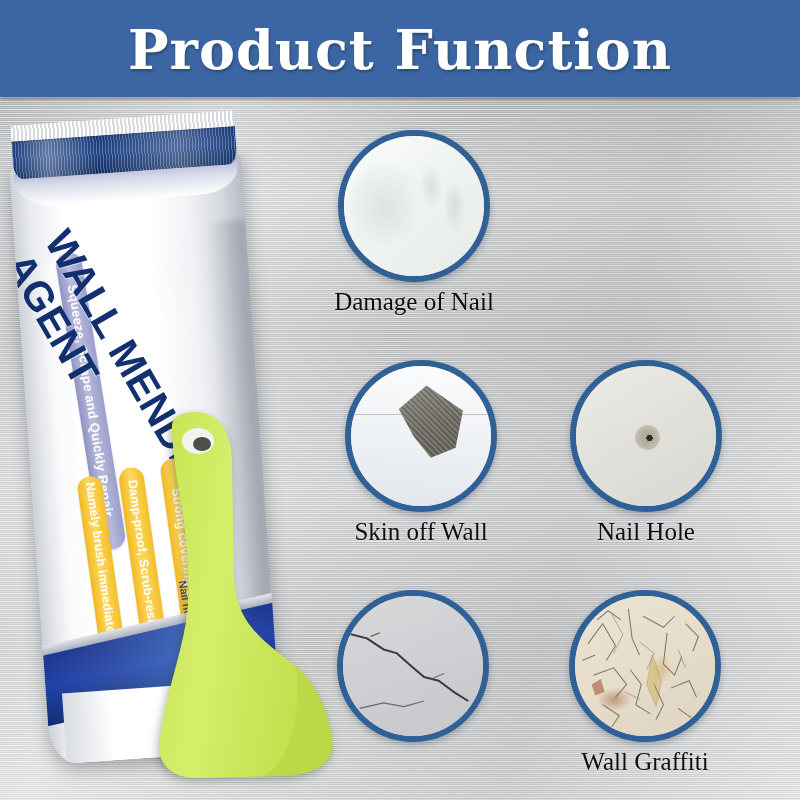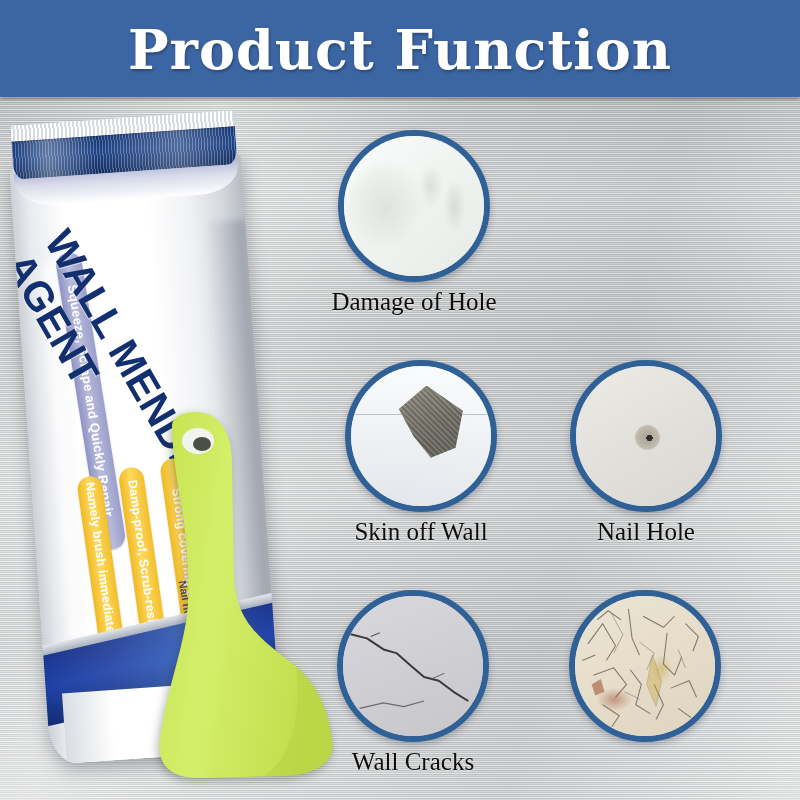--- a/index.html
+++ b/index.html
@@ -363,21 +363,21 @@
     <ellipse cx="62" cy="33" rx="16" ry="13" fill="#f2f3ef"></ellipse>
     <ellipse cx="66" cy="36" rx="9" ry="7" fill="#4c4f48"></ellipse>
     <path fill="#b6d144" opacity="0.55" d="M160 258 C184 278 194 306 197 336 C199 356 178 366 152 368 L128 368
          C156 350 166 306 160 258 Z"></path>
   </svg>
 
   <div class="cell c1">
     <div class="circ">
       <div class="art art-damage"></div>
     </div>
-    <div class="caption">Damage of Hole</div>
+    <div class="caption">Damage of Nail</div>
   </div>
 
 
   <div class="cell c3">
     <div class="circ">
       <div class="art art-skin"></div>
       <div class="skin-patch"></div>
     </div>
     <div class="caption">Skin off Wall</div>
   </div>
@@ -393,21 +393,20 @@
   <div class="cell c5">
     <div class="circ">
       <div class="art art-cracks"></div>
       <svg viewBox="0 0 152 152" style="position:absolute;inset:0;">
         <path d="M2 40 L26 46 L44 58 L58 62 L74 76 L88 88 L104 92 L120 104 L136 114" fill="none" stroke="#3a3a3c" stroke-width="2.2" stroke-linejoin="round"></path>
         <path d="M30 44 L40 40" fill="none" stroke="#555" stroke-width="1.2"></path>
         <path d="M18 122 L44 116 L66 120 L88 114" fill="none" stroke="#6a6a6c" stroke-width="1.3"></path>
         <path d="M96 90 L110 84" fill="none" stroke="#5a5a5c" stroke-width="1.1"></path>
       </svg>
     </div>
-    <div class="caption">Wall Cracks</div>
   </div>
 
   <div class="cell c6">
     <div class="circ">
       <div class="art art-graffiti"></div>
       <svg viewBox="0 0 152 152" style="position:absolute;inset:0;">
         <g fill="none" stroke="#6d6354" stroke-width="1.1" opacity="0.85">
           <path d="M14 52 L30 30 L44 54 L34 70"></path>
           <path d="M24 26 L36 16 L50 26"></path>
           <path d="M58 14 L62 46 L70 64"></path>
@@ -425,15 +424,16 @@
         <g fill="none" stroke="#8a7a62" stroke-width="0.9" opacity="0.7">
           <path d="M40 20 L52 42 L42 62"></path>
           <path d="M70 50 L86 62 L78 80"></path>
           <path d="M112 58 L120 78"></path>
           <path d="M54 104 L70 112"></path>
         </g>
         <path d="M84 64 L94 92 L88 120 L78 96 Z" fill="#c9a33a" opacity="0.38" stroke="#7b6326" stroke-width="0.8"></path>
         <path d="M18 96 L28 90 L32 104 L22 108 Z" fill="#9a4a30" opacity="0.55"></path>
       </svg>
     </div>
+    <div class="caption">Wall Graffiti</div>
   </div>
 
 </div>
 
 </body></html>

